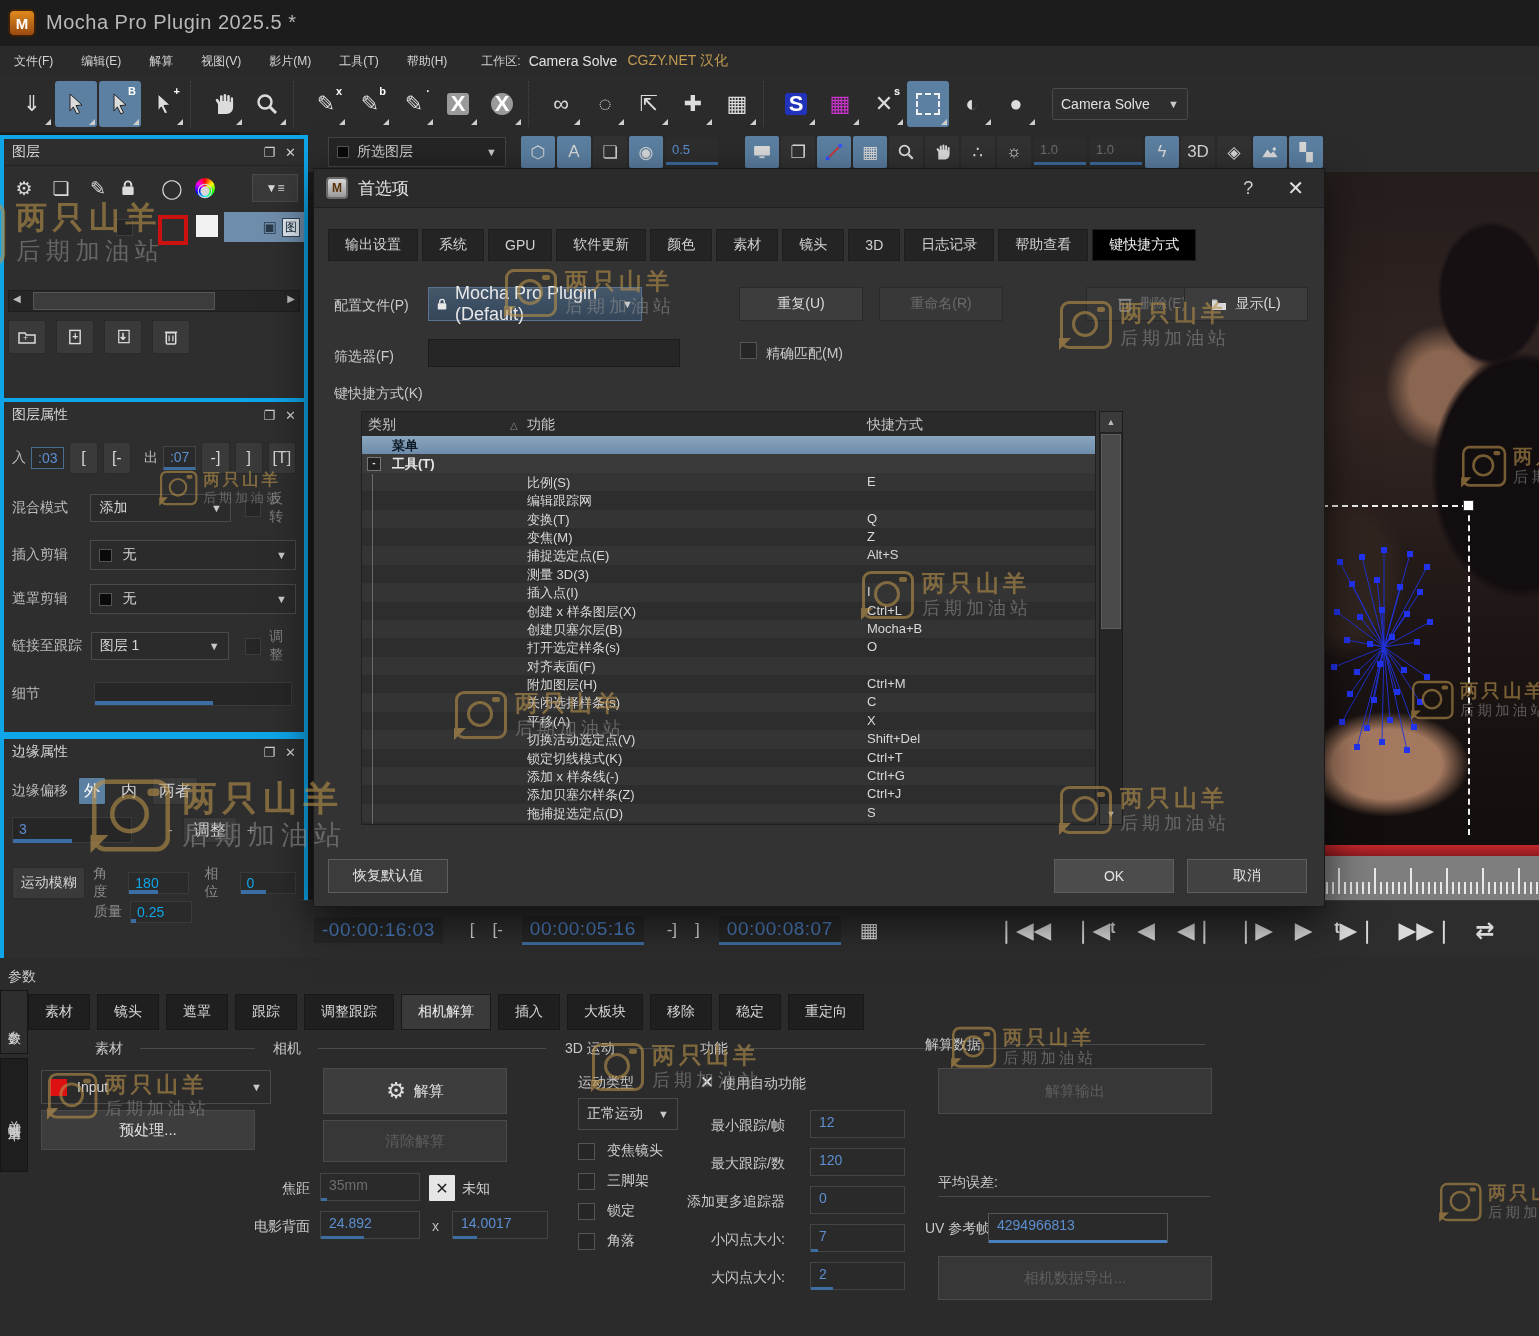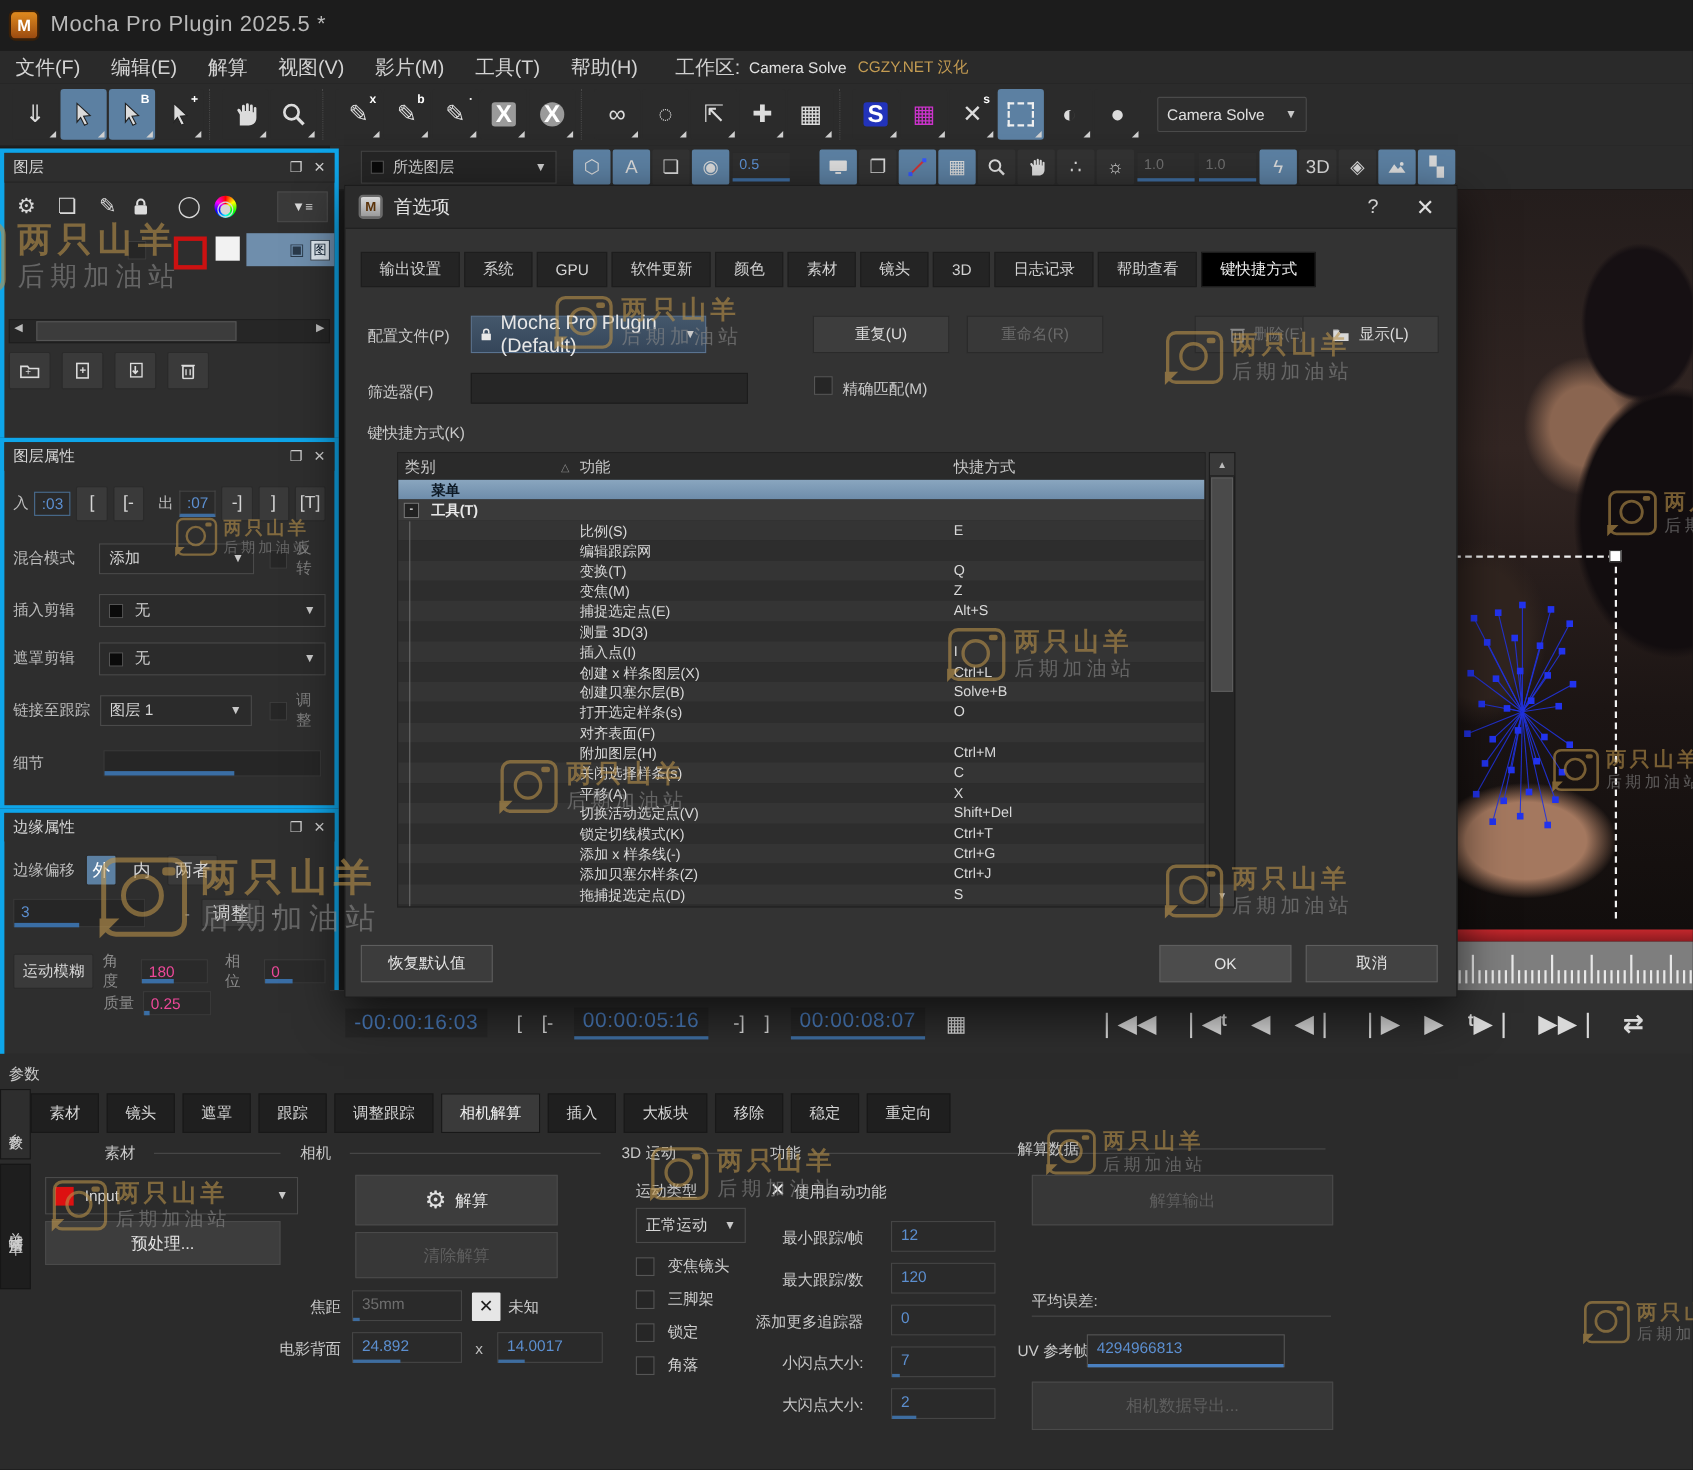--- a/index.html
+++ b/index.html
@@ -7,21 +7,21 @@
        font-family:"Liberation Sans","DejaVu Sans",sans-serif;color:#cfcfcf;font-size:14px;
        -webkit-font-smoothing:antialiased;}
   .abs{position:absolute;}
   
   #titlebar{left:0;top:0;width:1539px;height:46px;background:#1c1c1c;border-bottom:1px solid #111;}
   #app-logo{left:8px;top:9px;width:28px;height:28px;background:linear-gradient(180deg,#e08a1e,#9a4a10);
             border-radius:6px;display:flex;align-items:center;justify-content:center;color:#fff;
             font-weight:bold;font-size:15px;border:2px solid #3a2008;box-sizing:border-box;}
   #app-title{left:46px;top:11px;font-size:20px;color:#b9b9b9;letter-spacing:.5px;}
   #menubar{left:0;top:46px;width:1539px;height:30px;background:#2a2a2a;display:flex;align-items:center;}
-  .menu-item{padding:0 14px;color:#d4d4d4;font-size:18px;height:30px;line-height:30px;cursor:default;}
+  .menu-item{padding:0 14px;color:#d4d4d4;font-size:12px;height:30px;line-height:30px;cursor:default;}
   #workspace-label{margin-left:6px;color:#cfcfcf;}
   #workspace-value{color:#e2e2e2;margin-left:6px;}
   #locale-note{color:#c39b52;margin-left:10px;}
   
   #toolbar1{left:0;top:76px;width:1539px;height:56px;background:#2b2b2b;border-bottom:1px solid #222;
             display:flex;align-items:center;}
   .tb-icon{width:42px;height:46px;margin:0 1px;display:flex;align-items:center;justify-content:center;
            background:#2b2b2b;border-radius:3px;position:relative;color:#dcdcdc;font-size:22px;}
   .tb-icon.sel{background:#5c80a2;}
   .tb-icon .corner{position:absolute;right:2px;bottom:2px;width:0;height:0;
@@ -48,21 +48,21 @@
   .panel-hd .sp{flex:1;}
   .hd-btn{color:#cfcfcf;font-size:13px;margin-left:10px;}
   .mini-btn{width:32px;height:30px;background:#3a3a3a;border:1px solid #2a2a2a;border-radius:2px;
             display:flex;align-items:center;justify-content:center;color:#d6d6d6;font-size:16px;}
   .lbl{color:#bdbdbd;}
   .dd{background:#2b2b2b;border:1px solid #4a4a4a;display:flex;align-items:center;padding:0 8px;color:#d6d6d6;}
   .chk{width:17px;height:17px;background:#262626;border:1px solid #555;box-sizing:border-box;}
   .chk.dim{border-color:#3d3d3d;}
   .slider{height:4px;background:#3a6ea5;}
   .field{background:#2a2a2a;border:1px solid #454545;color:#5c8fd0;padding:2px 6px;box-sizing:border-box;}
-  .field.dim{color:#ec4899;border-color:#3a3a3a;}
+  .field.dim{color:#0ea5e9;border-color:#3a3a3a;}
   .blue-underline{border-bottom:3px solid #3e6da0;}
   
   #dialog{left:313px;top:168px;width:1010px;height:737px;background:#333333;border:1px solid #191919;
           box-shadow:0 14px 40px rgba(0,0,0,.65);z-index:40;}
   #dlg-titlebar{height:38px;background:#2b2b2b;border-bottom:1px solid #202020;display:flex;align-items:center;
           padding:0 12px;}
   #dlg-logo{width:22px;height:22px;background:linear-gradient(180deg,#d8d8d8,#9a9a9a);border-radius:4px;
           color:#5a3208;font-weight:bold;font-size:12px;display:flex;align-items:center;justify-content:center;
           border:2px solid #6a6a6a;box-sizing:border-box;margin-right:10px;}
   #dlg-title{font-size:17px;color:#e2e2e2;}
@@ -693,21 +693,21 @@
         <div class="sc-row even">
           <span class="sc-func">插入点(I)</span>
           <span class="sc-key">I</span>
         </div>
         <div class="sc-row odd">
           <span class="sc-func">创建 x 样条图层(X)</span>
           <span class="sc-key">Ctrl+L</span>
         </div>
         <div class="sc-row even">
           <span class="sc-func">创建贝塞尔层(B)</span>
-          <span class="sc-key">Solve+B</span>
+          <span class="sc-key">Mocha+B</span>
         </div>
         <div class="sc-row odd">
           <span class="sc-func">打开选定样条(s)</span>
           <span class="sc-key">O</span>
         </div>
         <div class="sc-row even">
           <span class="sc-func">对齐表面(F)</span>
           <span class="sc-key"></span>
         </div>
         <div class="sc-row odd">

